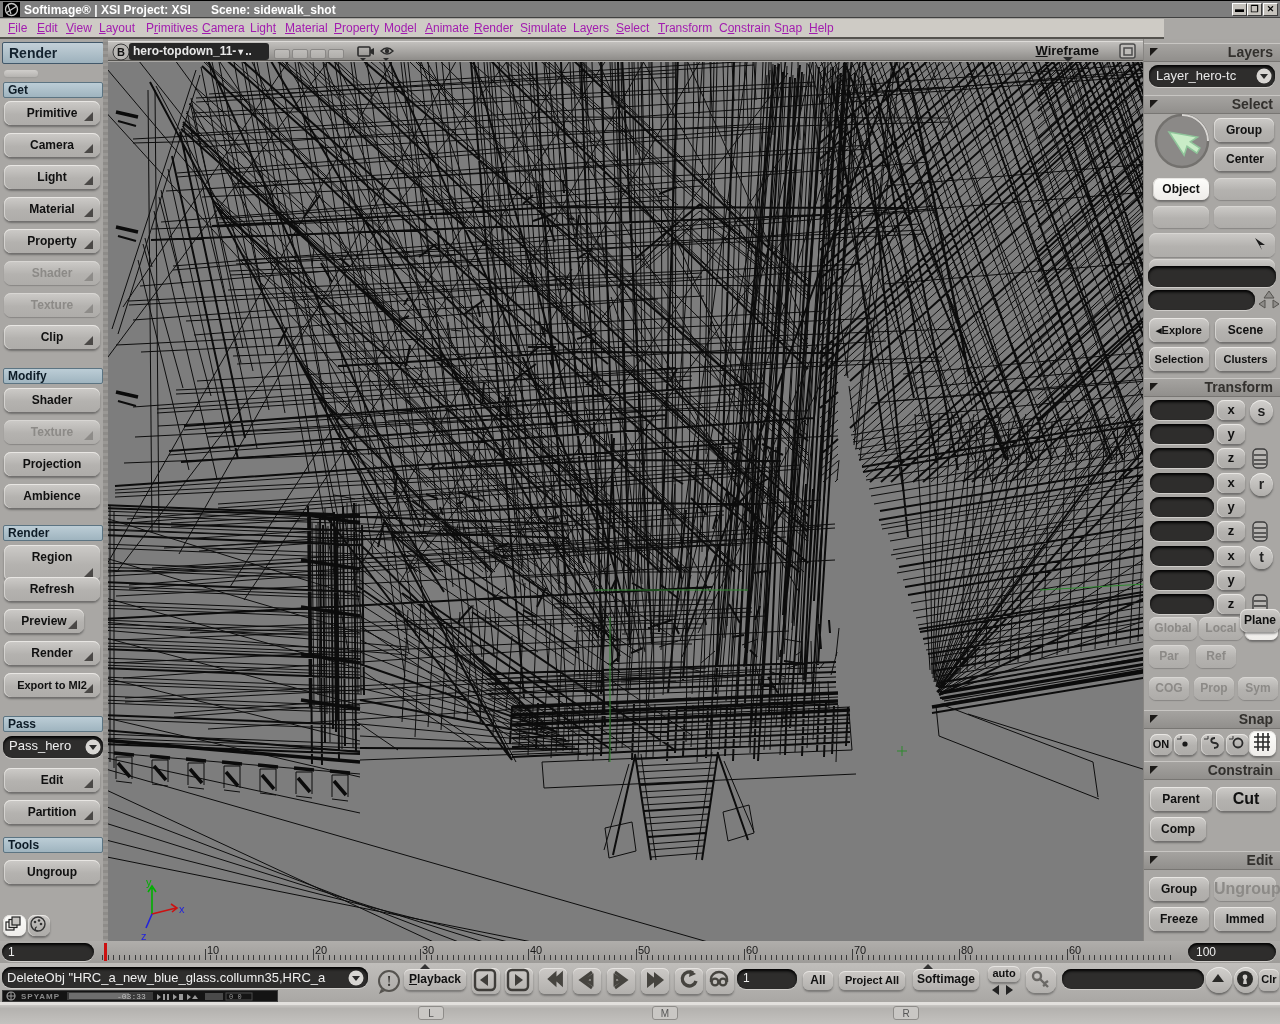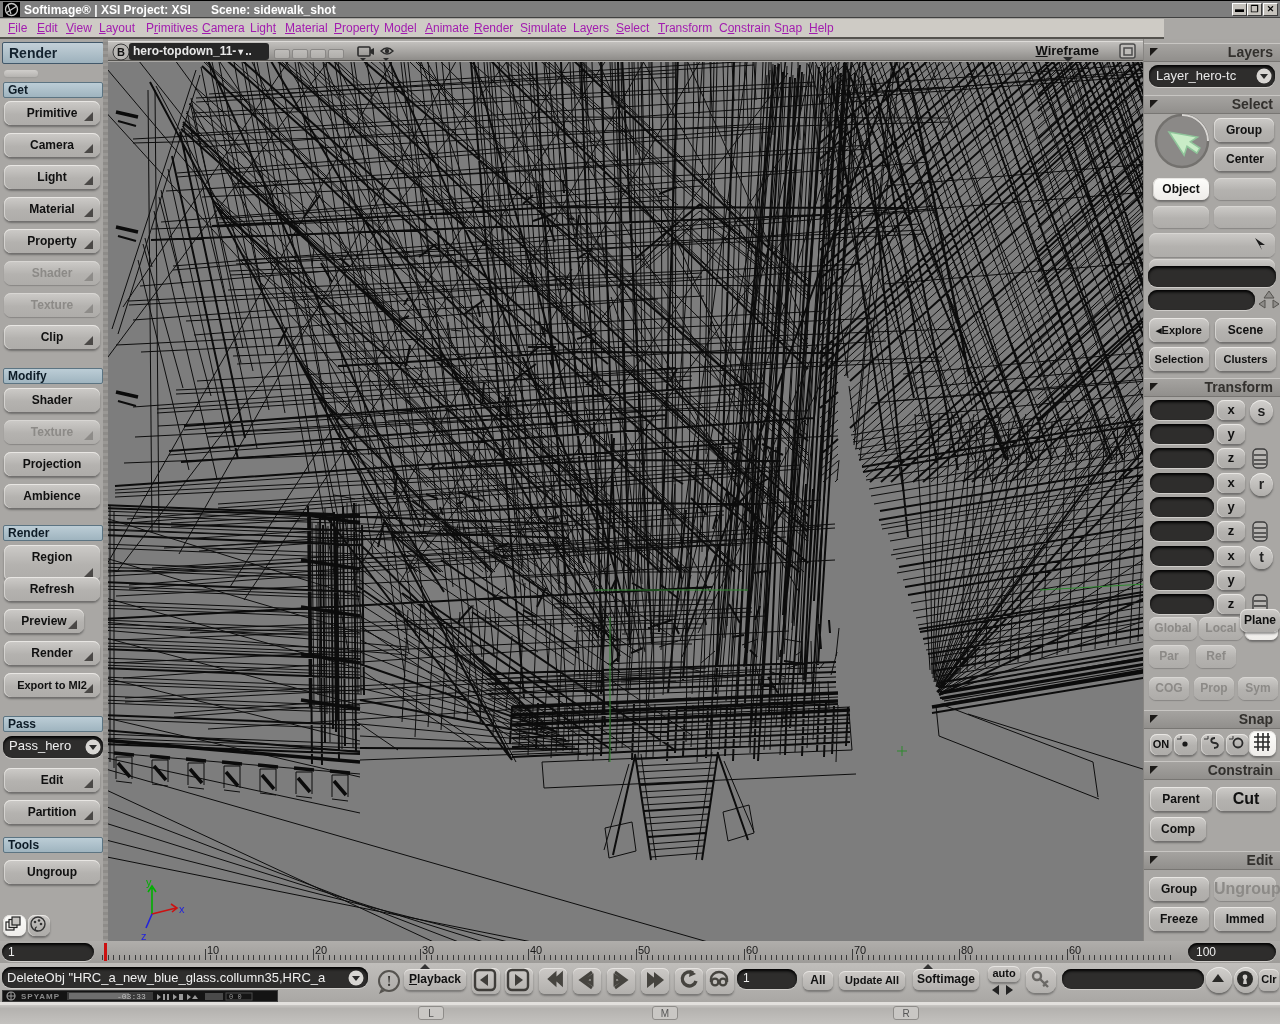--- a/index.html
+++ b/index.html
@@ -562,21 +562,21 @@
 <div class="pbtn" style="left:706px;top:5px;width:28px;height:26px">
         <svg width="26" height="24">
           <circle cx="9" cy="14" r="3.4" fill="none" stroke="#46443f" stroke-width="2.4"></circle>
           <circle cx="17" cy="14" r="3.4" fill="none" stroke="#46443f" stroke-width="2.4"></circle>
           <path d="M5 14v-3a8 7 0 0 1 16 0v3" fill="none" stroke="#46443f" stroke-width="2.4"></path>
         </svg>
       </div>
 <div class="pill" style="left:737px;top:6px;width:60px;height:20px"></div>
 <div style="position:absolute;left:743px;top:8px;color:#eee;font-size:12px">1</div>
 <div class="pbtn" style="left:803px;top:8px;width:30px;height:19px;line-height:18px">All</div>
-<div class="pbtn" style="left:839px;top:8px;width:66px;height:19px;line-height:18px;font-size:11px">Update All</div>
+<div class="pbtn" style="left:839px;top:8px;width:66px;height:19px;line-height:18px;font-size:11px">Project All</div>
 <div class="pbtn" style="left:913px;top:6px;width:66px;height:21px;line-height:20px">Softimage</div>
 <div style="position:absolute;left:923px;top:1px;width:0;height:0;border-left:5px solid transparent;border-right:5px solid transparent;border-bottom:5px solid #333"></div>
 <div class="pbtn" style="left:988px;top:3px;width:32px;height:16px;line-height:15px;font-size:11px">auto</div>
 <div style="position:absolute;left:992px;top:22px;width:0;height:0;border-top:5px solid transparent;border-bottom:5px solid transparent;border-right:7px solid #222"></div>
 <div style="position:absolute;left:1006px;top:22px;width:0;height:0;border-top:5px solid transparent;border-bottom:5px solid transparent;border-left:7px solid #222"></div>
 <div class="pbtn" style="left:1026px;top:4px;width:30px;height:26px;border-radius:9px">
         <svg width="28" height="24">
           <circle cx="11" cy="9" r="4" fill="none" stroke="#6a6865" stroke-width="2.4"></circle>
           <path d="M14 12l8 8M19 16l3-2M17 19l3-2" stroke="#6a6865" stroke-width="2.4" fill="none"></path>
         </svg>

